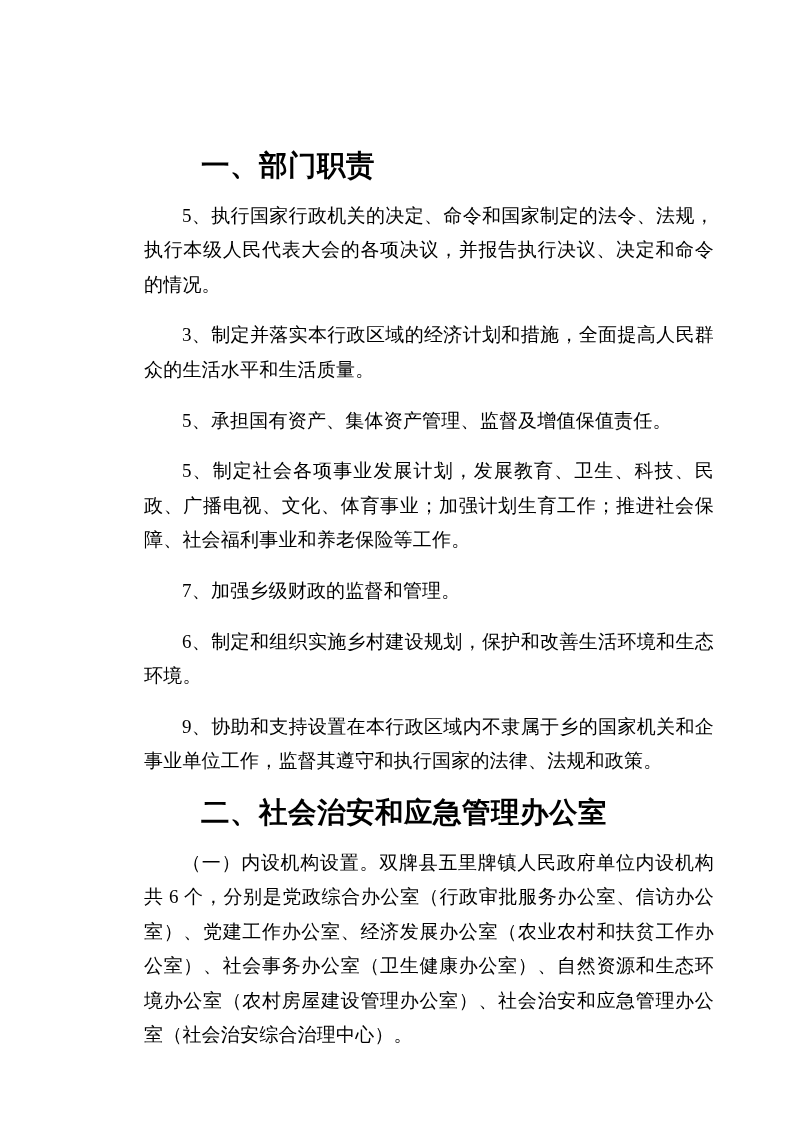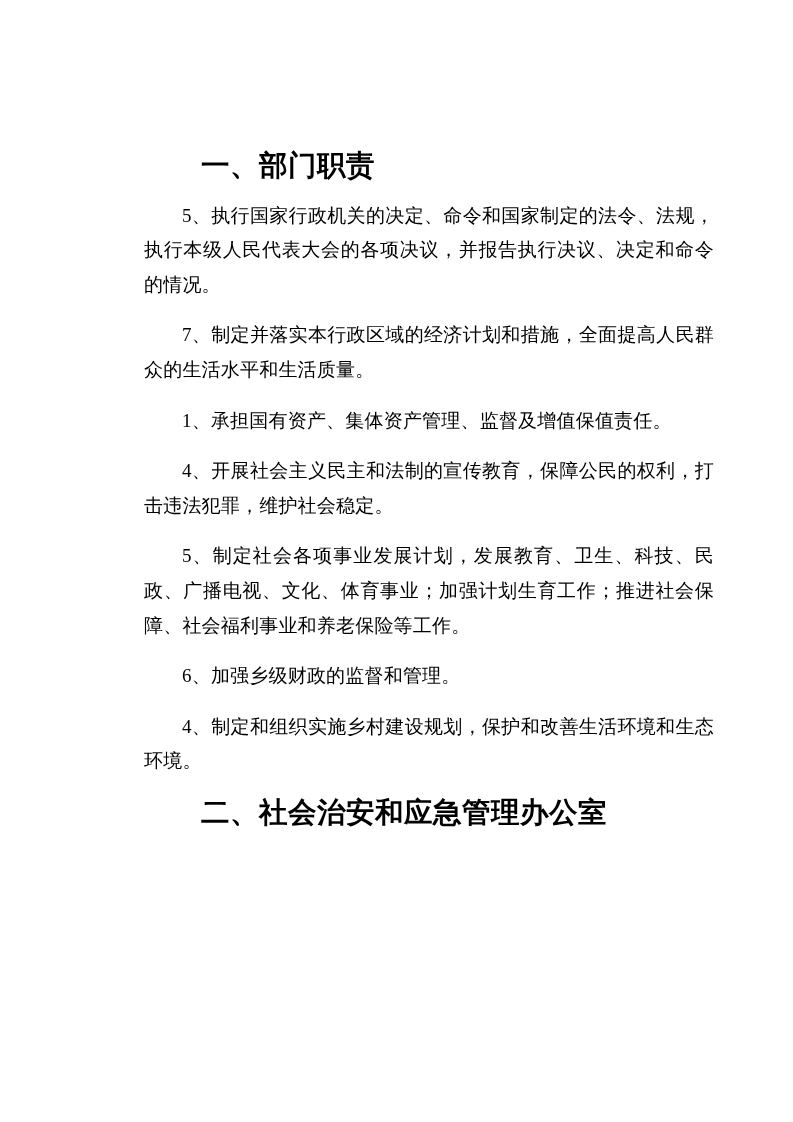--- a/index.html
+++ b/index.html
@@ -41,23 +41,24 @@
   }
 </style>
 </head>
 <body>
 
 <div class="page">
 
   <h2 class="doc-heading">一、部门职责</h2>
 
   <p class="doc-para">5、执行国家行政机关的决定、命令和国家制定的法令、法规，执行本级人民代表大会的各项决议，并报告执行决议、决定和命令的情况。</p>
-  <p class="doc-para">7、制定并落实本行政区域的经济计划和措施，全面提高人民群众的生活水平和生活质量。</p>
-  <p class="doc-para">1、承担国有资产、集体资产管理、监督及增值保值责任。</p>
-  <p class="doc-para">4、开展社会主义民主和法制的宣传教育，保障公民的权利，打击违法犯罪，维护社会稳定。</p>
+  <p class="doc-para">3、制定并落实本行政区域的经济计划和措施，全面提高人民群众的生活水平和生活质量。</p>
+  <p class="doc-para">5、承担国有资产、集体资产管理、监督及增值保值责任。</p>
   <p class="doc-para">5、制定社会各项事业发展计划，发展教育、卫生、科技、民政、广播电视、文化、体育事业；加强计划生育工作；推进社会保障、社会福利事业和养老保险等工作。</p>
-  <p class="doc-para">6、加强乡级财政的监督和管理。</p>
-  <p class="doc-para">4、制定和组织实施乡村建设规划，保护和改善生活环境和生态环境。</p>
+  <p class="doc-para">7、加强乡级财政的监督和管理。</p>
+  <p class="doc-para">6、制定和组织实施乡村建设规划，保护和改善生活环境和生态环境。</p>
+  <p class="doc-para">9、协助和支持设置在本行政区域内不隶属于乡的国家机关和企事业单位工作，监督其遵守和执行国家的法律、法规和政策。</p>
 
   <h2 class="doc-heading">二、社会治安和应急管理办公室</h2>
 
+  <p class="doc-para">（一）内设机构设置。双牌县五里牌镇人民政府单位内设机构共 6 个，分别是党政综合办公室（行政审批服务办公室、信访办公室）、党建工作办公室、经济发展办公室（农业农村和扶贫工作办公室）、社会事务办公室（卫生健康办公室）、自然资源和生态环境办公室（农村房屋建设管理办公室）、社会治安和应急管理办公室（社会治安综合治理中心）。</p>
 
 </div>
 
 </body></html>

